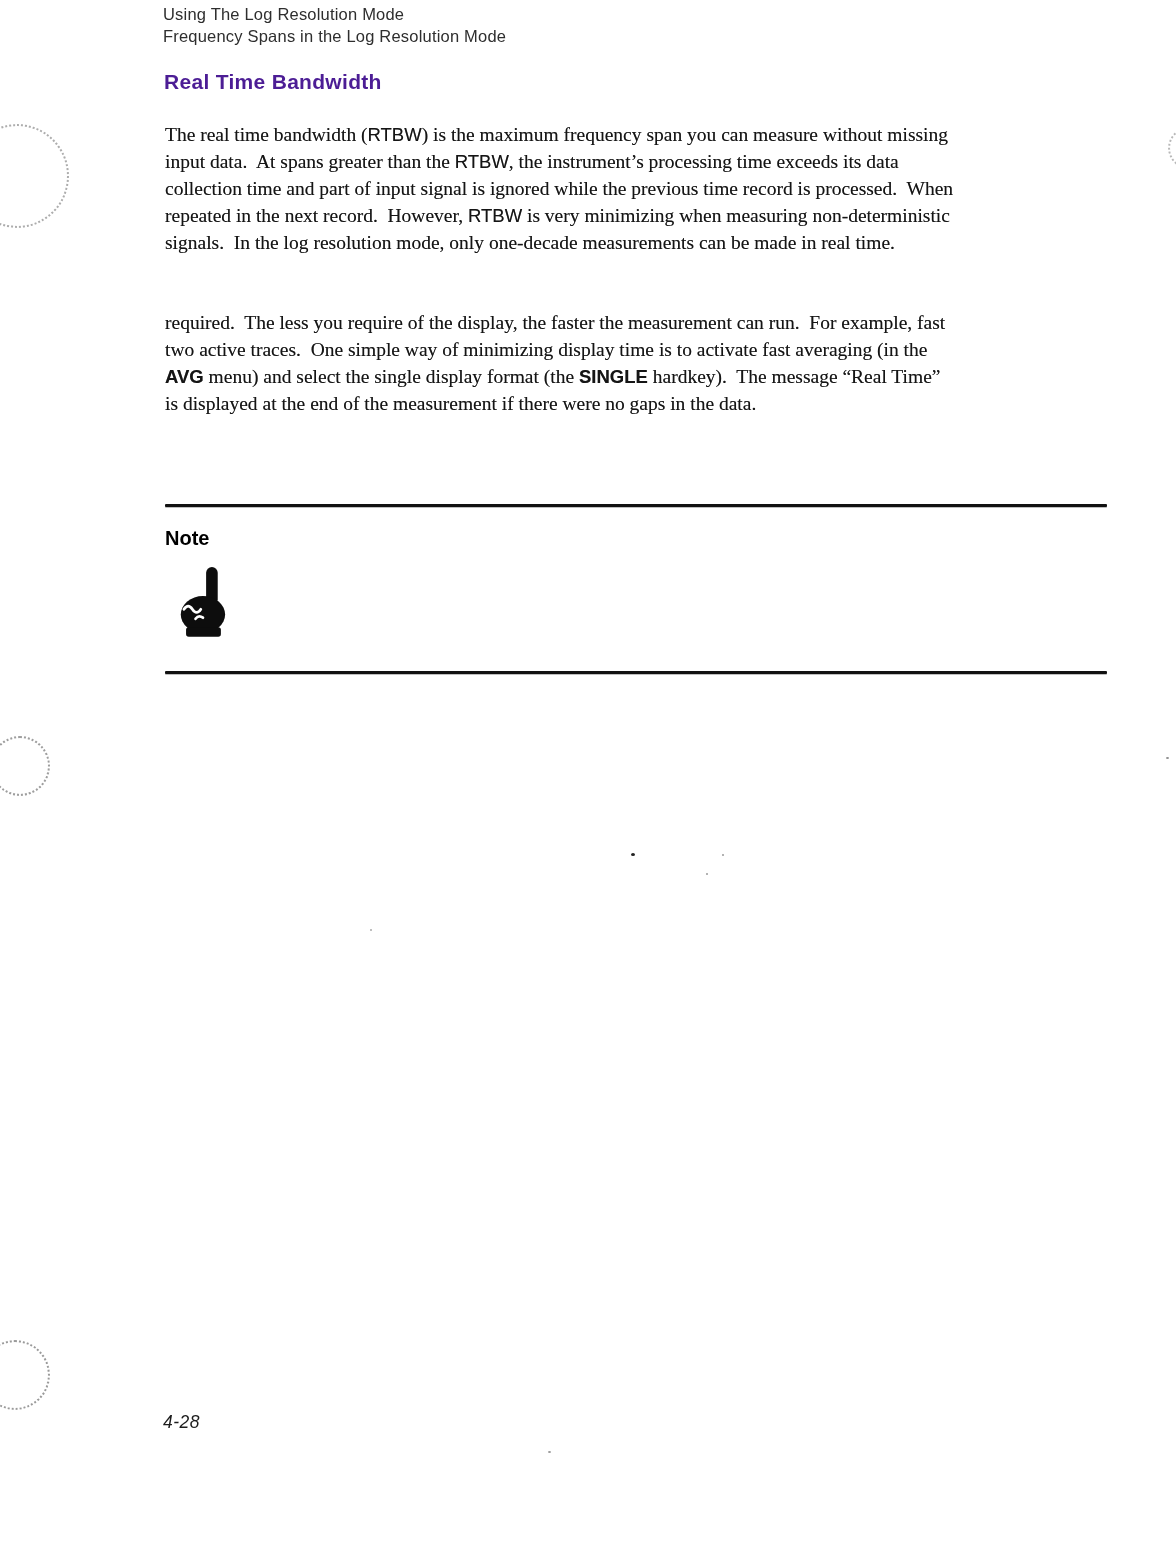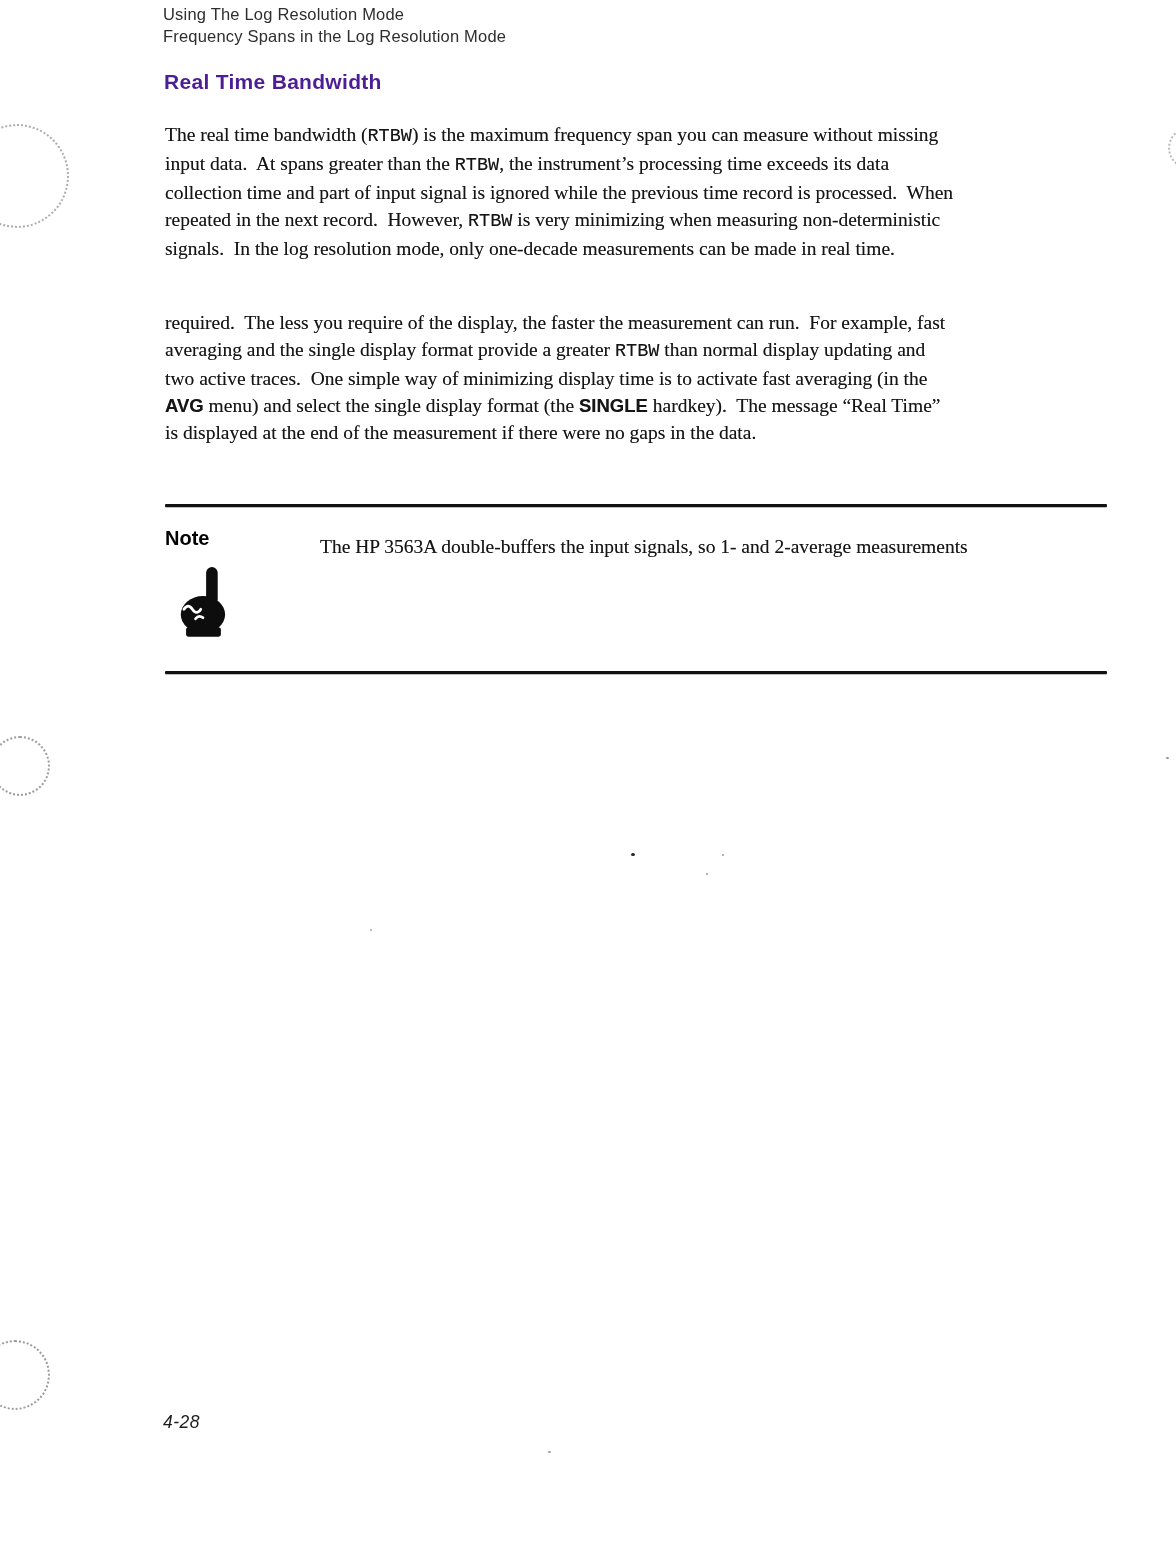--- a/index.html
+++ b/index.html
@@ -34,21 +34,21 @@
     left:165px;
     font-size:19.5px;
     line-height:27px;
     color:#151515;
     text-shadow:0 0 .4px rgba(0,0,0,.45);
   }
   #para1{top:121px;}
   #para2{top:309px;}
   .tline{white-space:pre;}
   .sans{
-    font-family:Liberation Mono, monospace;
+    font-family:Liberation Sans, sans-serif;
     font-size:18.5px;
   }
   .sansbold{
     font-family:"Liberation Sans", sans-serif;
     font-weight:bold;
     font-size:18.5px;
   }
   
   .rule{
     left:165px;width:942px;height:3px;
@@ -116,21 +116,20 @@
 
 <div id="para1" class="abs paragraph">
     <div class="tline"><span>The real time bandwidth (</span><span class="sans">RTBW</span><span>) is the maximum frequency span you can measure without missing</span></div>
     <div class="tline"><span>input data.  At spans greater than the </span><span class="sans">RTBW</span><span>, the instrument’s processing time exceeds its data</span></div>
     <div class="tline"><span>collection time and part of input signal is ignored while the previous time record is processed.  When</span></div>
     <div class="tline"><span>repeated in the next record.  However, </span><span class="sans">RTBW</span><span> is very minimizing when measuring non-deterministic</span></div>
     <div class="tline"><span>signals.  In the log resolution mode, only one-decade measurements can be made in real time.</span></div>
   </div>
 <div id="para2" class="abs paragraph">
     <div class="tline"><span>required.  The less you require of the display, the faster the measurement can run.  For example, fast</span></div>
-    <div class="tline"><span>averaging and the single display format provide a greater </span><span class="sans">RTBW</span><span> than normal display updating and</span></div>
     <div class="tline"><span>two active traces.  One simple way of minimizing display time is to activate fast averaging (in the</span></div>
     <div class="tline"><span class="sansbold">AVG</span><span> menu) and select the single display format (the </span><span class="sansbold">SINGLE</span><span> hardkey).  The message “Real Time”</span></div>
     <div class="tline"><span>is displayed at the end of the measurement if there were no gaps in the data.</span></div>
   </div>
 
 <div id="rule-top" class="abs rule"></div>
 
 <div class="abs note-label">Note</div>
 
 <svg class="abs hand-icon" viewBox="0 0 60 72" xmlns="http://www.w3.org/2000/svg" aria-hidden="true">
@@ -139,21 +138,20 @@
     <ellipse cx="29" cy="46" rx="21" ry="17.5"></ellipse>
     <rect x="13" y="58" width="33" height="9" rx="2.5"></rect>
   </g>
   <g fill="none" stroke="#ffffff" stroke-width="2.6" stroke-linecap="round">
     <path d="M11 41 q4 -6 8 0 q4 6 8 0"></path>
     <path d="M22 50 q3 -4 7 -1"></path>
   </g>
 </svg>
 
 <div class="abs note-text">
-    <div class="tline"><span>The HP 3563A double-buffers the input signals, so 1- and 2-average measurements</span></div>
   </div>
 
 <div id="rule-bottom" class="abs rule"></div>
 
 <div class="abs page-number">4-28</div>
 
 <div id="artifact-1" class="abs artifact"></div>
 <div id="artifact-2" class="abs artifact"></div>
 <div id="artifact-3" class="abs artifact"></div>
 <div id="artifact-4" class="abs artifact"></div>

